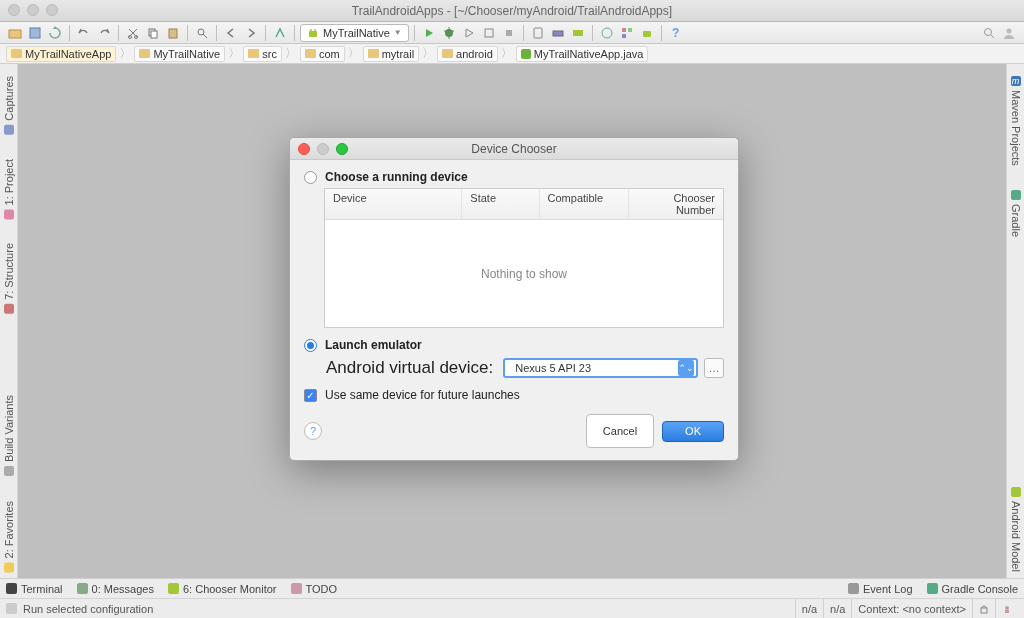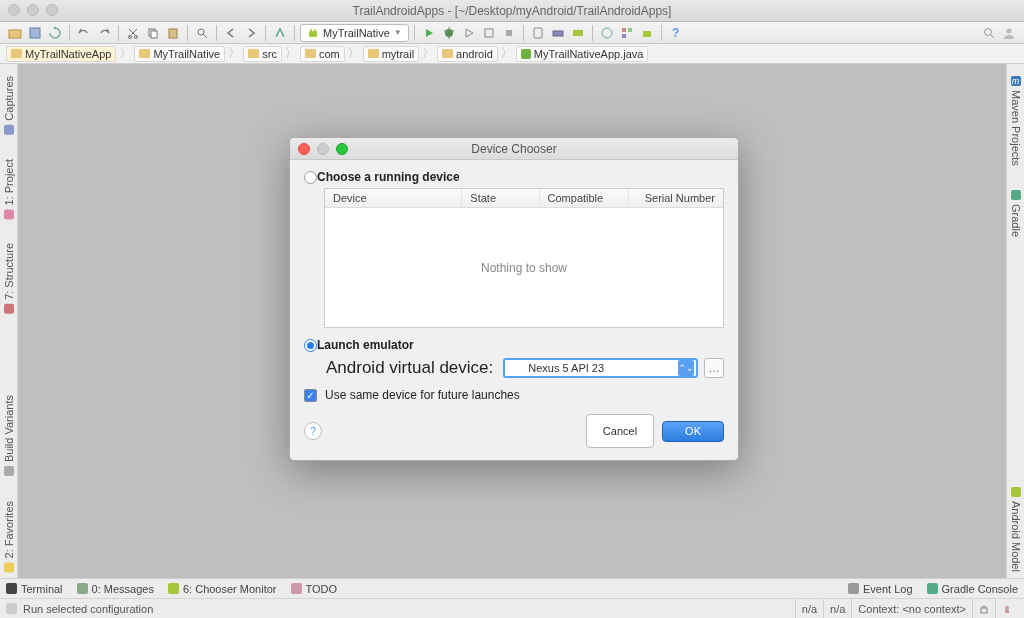--- a/index.html
+++ b/index.html
@@ -48,38 +48,38 @@
 .status-cell { padding: 0 6px; border-left: 1px solid #d0d0d0; height: 100%; display: flex; align-items: center; }
 
 
 .dialog { position: absolute; left: 289px; top: 137px; width: 450px; background: #f0f0f0; border: 1px solid #aaa; border-radius: 5px; box-shadow: 0 10px 40px rgba(0,0,0,0.35); }
 .dialog-titlebar { height: 22px; background: linear-gradient(#ebebeb, #dcdcdc); border-bottom: 1px solid #c8c8c8; border-radius: 5px 5px 0 0; display: flex; align-items: center; justify-content: center; position: relative; }
 .dialog-titlebar .traffic-lights { left: 8px; top: 5px; }
 .tl.red { background: #ff5f57; border-color: #e14a40; }
 .tl.green { background: #28c840; border-color: #1fa032; }
 .dialog-title { font-size: 12px; color: #555; }
 .dialog-body { padding: 10px 14px 12px; }
-.radio-row { display: flex; align-items: center; gap: 0; margin-bottom: 4px; }
+.radio-row { display: flex; align-items: center; gap: 8px; margin-bottom: 4px; }
 .radio { width: 13px; height: 13px; border-radius: 50%; border: 1px solid #999; background: #fff; display: flex; align-items: center; justify-content: center; }
 .radio.selected { border-color: #2a7de1; }
 .radio.selected::after { content: ""; width: 7px; height: 7px; border-radius: 50%; background: #2a7de1; }
 .radio-label { font-size: 12px; color: #222; }
 .radio-label.bold { font-weight: 600; }
 .device-table { border: 1px solid #ccc; background: #fff; height: 140px; margin: 2px 0 10px 20px; display: flex; flex-direction: column; }
 .device-table-header { display: flex; background: linear-gradient(#fafafa,#efefef); border-bottom: 1px solid #ddd; font-size: 11px; color: #444; }
 .dth { padding: 3px 8px; border-right: 1px solid #e4e4e4; }
 .dth.c1 { flex: 2; }
 .dth.c2 { flex: 1; }
 .dth.c3 { flex: 1.2; }
 .dth.c4 { flex: 1.3; border-right: none; text-align: right; }
 .device-table-body { flex: 1; display: flex; align-items: center; justify-content: center; color: #888; font-size: 12px; }
 .avd-row { display: flex; align-items: center; gap: 10px; margin: 6px 0 10px 22px; }
 .avd-label { font-size: 17px; color: #222; }
 .select-wrap { flex: 1; display: flex; gap: 6px; align-items: center; }
-.avd-select { flex: 1; height: 20px; border: 2px solid #5b9ff0; border-radius: 3px; background: #fff; display: flex; align-items: center; justify-content: space-between; padding: 0 2px 0 23px; font-size: 12px; }
+.avd-select { flex: 1; height: 20px; border: 2px solid #5b9ff0; border-radius: 3px; background: #fff; display: flex; align-items: center; justify-content: space-between; padding: 0 2px 0 10px; font-size: 12px; }
 .avd-select .chev { width: 16px; height: 16px; background: #5b9ff0; border-radius: 2px; display: flex; align-items: center; justify-content: center; color: #fff; font-size: 9px; }
 .browse-btn { width: 20px; height: 20px; border: 1px solid #bbb; border-radius: 3px; background: #fafafa; display: flex; align-items: center; justify-content: center; color: #666; }
 .check-row { display: flex; align-items: center; gap: 8px; margin-bottom: 12px; }
 .checkbox { width: 13px; height: 13px; border: 1px solid #888; border-radius: 2px; background: #3b82f6; color: #fff; display: flex; align-items: center; justify-content: center; font-size: 10px; }
 .dialog-footer { display: flex; align-items: center; gap: 8px; }
 .help-btn { width: 18px; height: 18px; border: 1px solid #bbb; border-radius: 50%; display: flex; align-items: center; justify-content: center; color: #5b9ff0; font-size: 11px; background: #fff; }
 .dialog-footer .spacer { flex: 1; }
 .btn { height: 21px; padding: 16px 16px; border-radius: 4px; font-size: 12px; display: flex; align-items: center; }
 .btn-cancel { background: #fff; border: 1px solid #bbb; color: #333; }
 .btn-ok { background: linear-gradient(#5ca3f7,#2a7de1); border: 1px solid #1f63b8; color: #fff; padding: 0 22px; }
@@ -88,21 +88,21 @@
 </style>
 </head>
 <body>
 
 <div class="titlebar">
   <div class="traffic-lights">
     <div class="tl"></div>
     <div class="tl"></div>
     <div class="tl"></div>
   </div>
-  <span class="titlebar-text">TrailAndroidApps - [~/Desktop/myAndroid/TrailAndroidApps]</span>
+  <span class="titlebar-text">TrailAndroidApps - [~/Chooser/myAndroid/TrailAndroidApps]</span>
 </div>
 
 <div class="toolbar">
   <div class="tb-btn">
       <svg width="14" height="14">
         <rect x="1" y="4" width="12" height="8" fill="#e8c77a" stroke="#b89050"></rect>
       </svg>
     </div>
   <div class="tb-btn">
       <svg width="14" height="14">
@@ -400,21 +400,21 @@
   <div class="dialog-body">
     <div class="radio-row">
       <div class="radio"></div>
       <span class="radio-label bold">Choose a running device</span>
     </div>
     <div class="device-table">
       <div class="device-table-header">
         <div class="dth c1">Device</div>
         <div class="dth c2">State</div>
         <div class="dth c3">Compatible</div>
-        <div class="dth c4">Serial Number</div>
+        <div class="dth c4">Chooser Number</div>
       </div>
       <div class="device-table-body">Nothing to show</div>
     </div>
     <div class="radio-row">
       <div class="radio selected"></div>
       <span class="radio-label bold">Launch emulator</span>
     </div>
     <div class="avd-row">
       <span class="avd-label">Android virtual device:</span>
       <div class="select-wrap">

